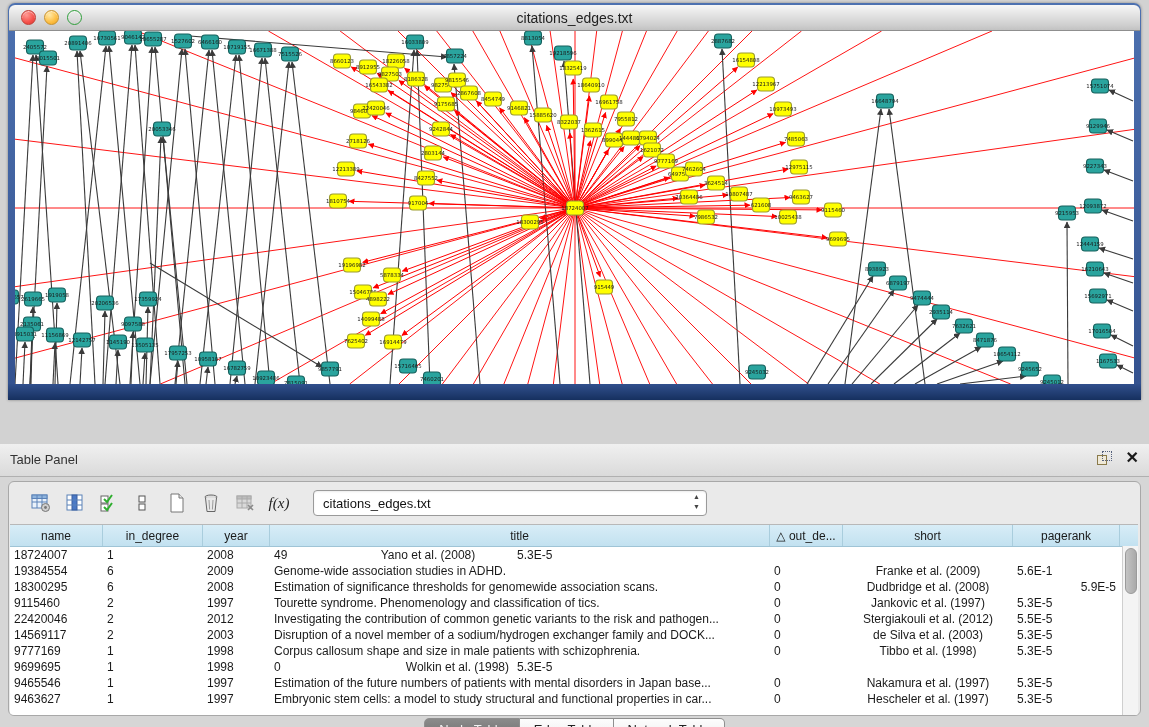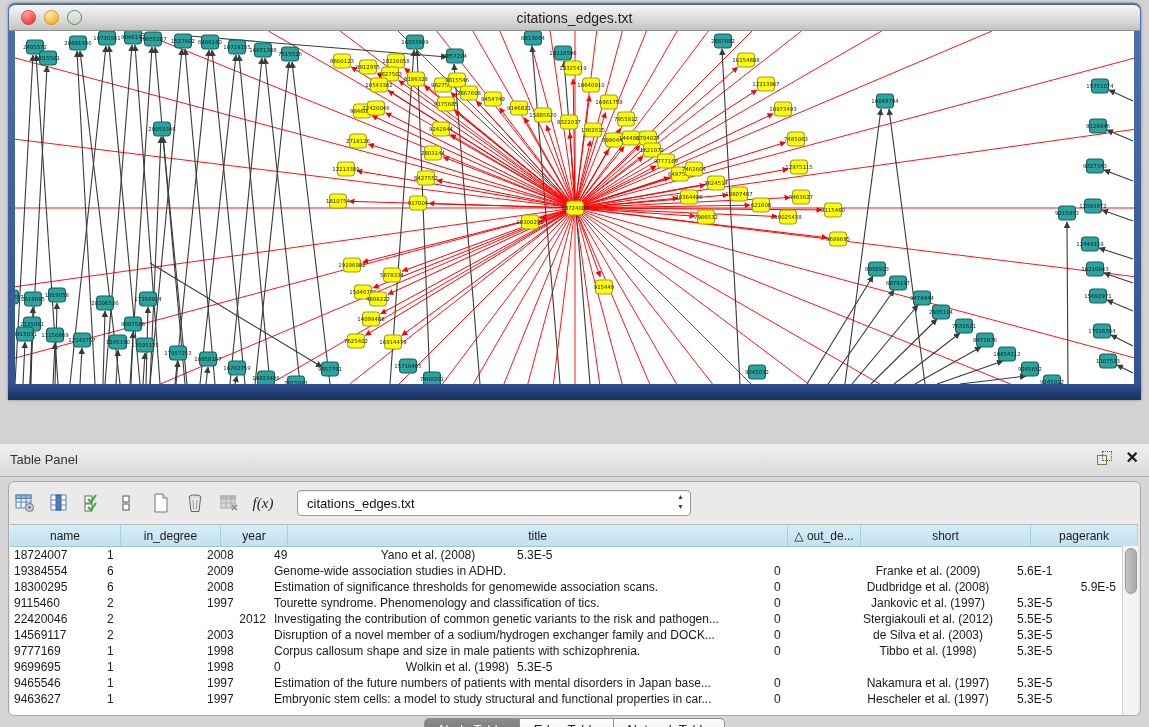--- a/index.html
+++ b/index.html
@@ -22,21 +22,21 @@
   .table-panel{position:absolute;left:0;top:400px;width:1149px;height:327px;background:#d6d6d6;margin-top:44px;}
   .tp-header{position:absolute;left:0;top:0;width:100%;height:32px;background:linear-gradient(#f0f0f0,#dadada);border-bottom:1px solid #b0b0b0;}
   .tp-title{position:absolute;left:10px;top:8px;font-size:13px;color:#333;}
   .tp-actions{position:absolute;right:10px;top:6px;display:flex;gap:14px;align-items:center;}
   .float-ic{width:16px;height:16px;position:relative;}
   .float-ic .sq1{position:absolute;left:1px;top:5px;width:8px;height:8px;border:1.4px solid #8a7a4a;background:#efe9d8;}
   .float-ic .sq2{position:absolute;left:6px;top:1px;width:8px;height:8px;border:1.4px dotted #55607c;}
   .close-x{font-size:16px;font-weight:bold;color:#1a1a1a;line-height:16px;cursor:default;}
 
   .tp-inner{position:absolute;left:8px;top:37px;width:1131px;height:233px;background:#eaeaea;border:1px solid #a8a8a8;border-radius:6px;overflow:hidden;}
-  .toolbar{position:absolute;left:0;top:0;width:100%;height:42px;display:flex;align-items:center;gap:6px;padding-left:2px;box-sizing:border-box;}
+  .toolbar{position:absolute;left:0;top:0;width:100%;height:42px;display:flex;align-items:center;gap:6px;padding-left:18px;box-sizing:border-box;}
   .tbtn{width:28px;height:28px;display:flex;align-items:center;justify-content:center;border-radius:4px;}
   .fx{font-family:"Liberation Serif",serif;font-style:italic;font-size:15px;color:#222;}
   .combo{margin-left:14px;width:392px;height:24px;background:#ffffff;border:1px solid #9a9a9a;border-radius:4px;position:relative;display:flex;align-items:center;font-size:13px;color:#111;box-shadow:inset 0 1px 2px rgba(0,0,0,.08);}
   .combo .val{padding-left:9px;}
   .combo .stepper{position:absolute;right:6px;top:1px;font-size:7px;line-height:10px;color:#444;text-align:center;}
 
   .tablewrap{position:absolute;left:1px;top:42px;width:1128px;height:190px;background:#fff;border-top:1px solid #b8b8b8;}
   .thead{display:flex;height:21px;background:linear-gradient(#d8edf7,#c2e1f0);border-bottom:1px solid #9fc4d6;}
   .th{font-size:12px;color:#1a1a1a;display:flex;align-items:center;justify-content:center;border-right:1px solid #a9cddd;box-sizing:border-box;overflow:hidden;white-space:nowrap;}
   .tr{display:flex;height:16px;align-items:center;}
@@ -797,21 +797,21 @@
           </span>
 
         <div class="combo">
           <span class="val">citations_edges.txt</span>
           <span class="stepper">▲<br>▼</span>
         </div>
       </div>
 
       <div class="tablewrap" id="tbl">
           <div class="thead">
-            <div class="th" style="width:111px">name</div>
+            <div class="th" style="width:93px">name</div>
             <div class="th" style="width:100px">in_degree</div>
             <div class="th" style="width:67px">year</div>
             <div class="th" style="width:500px">title</div>
             <div class="th" style="width:73px">△ out_de...</div>
             <div class="th" style="width:170px">short</div>
             <div class="th" style="width:107px">pagerank</div>
           </div>
           <div class="tr">
             <div class="td" style="width:93px;text-align:left">18724007</div>
             <div class="td" style="width:100px;text-align:left">1</div>
@@ -843,21 +843,21 @@
             <div class="td" style="width:100px;text-align:left">2</div>
             <div class="td" style="width:67px;text-align:left">1997</div>
             <div class="td" style="width:500px;text-align:left">Tourette syndrome. Phenomenology and classification of tics.</div>
             <div class="td" style="width:73px;text-align:left">0</div>
             <div class="td" style="width:170px;text-align:center">Jankovic et al. (1997)</div>
             <div class="td" style="width:107px;text-align:left">5.3E-5</div>
           </div>
           <div class="tr">
             <div class="td" style="width:93px;text-align:left">22420046</div>
             <div class="td" style="width:100px;text-align:left">2</div>
-            <div class="td" style="width:67px;text-align:right">2012</div>
+            <div class="td" style="width:67px;text-align:left">2012</div>
             <div class="td" style="width:500px;text-align:left">Investigating the contribution of common genetic variants to the risk and pathogen...</div>
             <div class="td" style="width:73px;text-align:left">0</div>
             <div class="td" style="width:170px;text-align:center">Stergiakouli et al. (2012)</div>
             <div class="td" style="width:107px;text-align:left">5.5E-5</div>
           </div>
           <div class="tr">
             <div class="td" style="width:93px;text-align:left">14569117</div>
             <div class="td" style="width:100px;text-align:left">2</div>
             <div class="td" style="width:67px;text-align:left">2003</div>
             <div class="td" style="width:500px;text-align:left">Disruption of a novel member of a sodium/hydrogen exchanger family and DOCK...</div>

